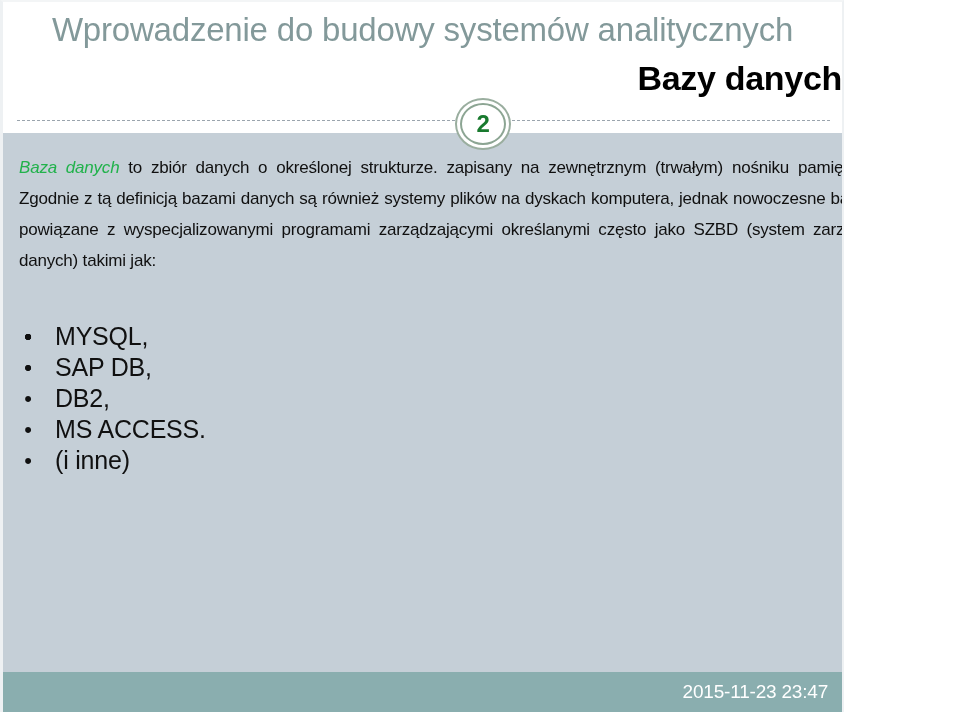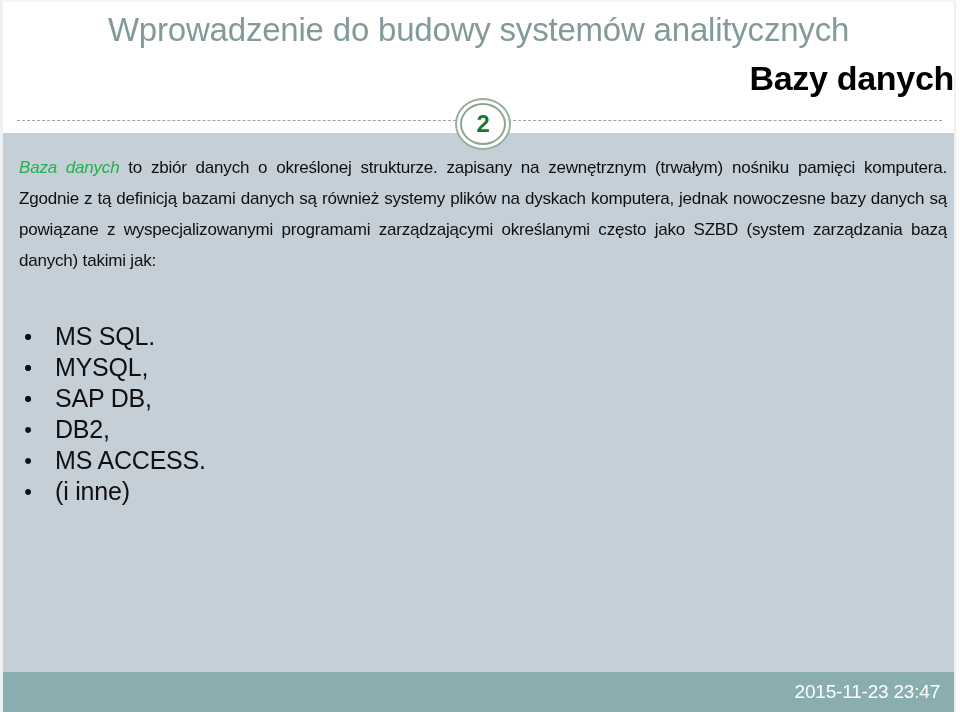--- a/index.html
+++ b/index.html
@@ -9,21 +9,21 @@
   body {
     width: 960px;
     height: 712px;
     background: #ffffff;
     font-family: "Liberation Sans", sans-serif;
     overflow: hidden;
   }
 
   .slide {
     position: relative;
-    width: 956px;
+    width: 844px;
     height: 712px;
     background: #fef9c3;
     box-sizing: border-box;
     border-left: 3px solid #eef1f3;
     border-top: 2px solid #f3f5f6;
     border-right: 2px solid #eef1f3;
     overflow: hidden;
   }
 
   
@@ -220,21 +220,20 @@
     <p class="paragraph">
       <span class="term">Baza danych</span><span> to zbiór danych o określonej strukturze. zapisany na zewnętrznym (trwałym) nośniku pamięci komputera. Zgodnie z tą definicją bazami danych są również systemy plików na dyskach komputera, jednak nowoczesne bazy danych są powiązane z wyspecjalizowanymi programami zarządzającymi określanymi często jako SZBD (system zarządzania bazą danych) takimi jak:</span>
     </p>
 
     <ul class="bullets">
       <li>
         <span class="marker">•</span>
       </li>
       <li>
         <span class="marker">•</span>
-        <span>MS SQL.</span>
       </li>
       <li>
         <span class="marker">•</span>
       </li>
       <li>
         <span class="marker">•</span>
         <span>MYSQL,</span>
       </li>
       <li>
         <span class="marker">•</span>

